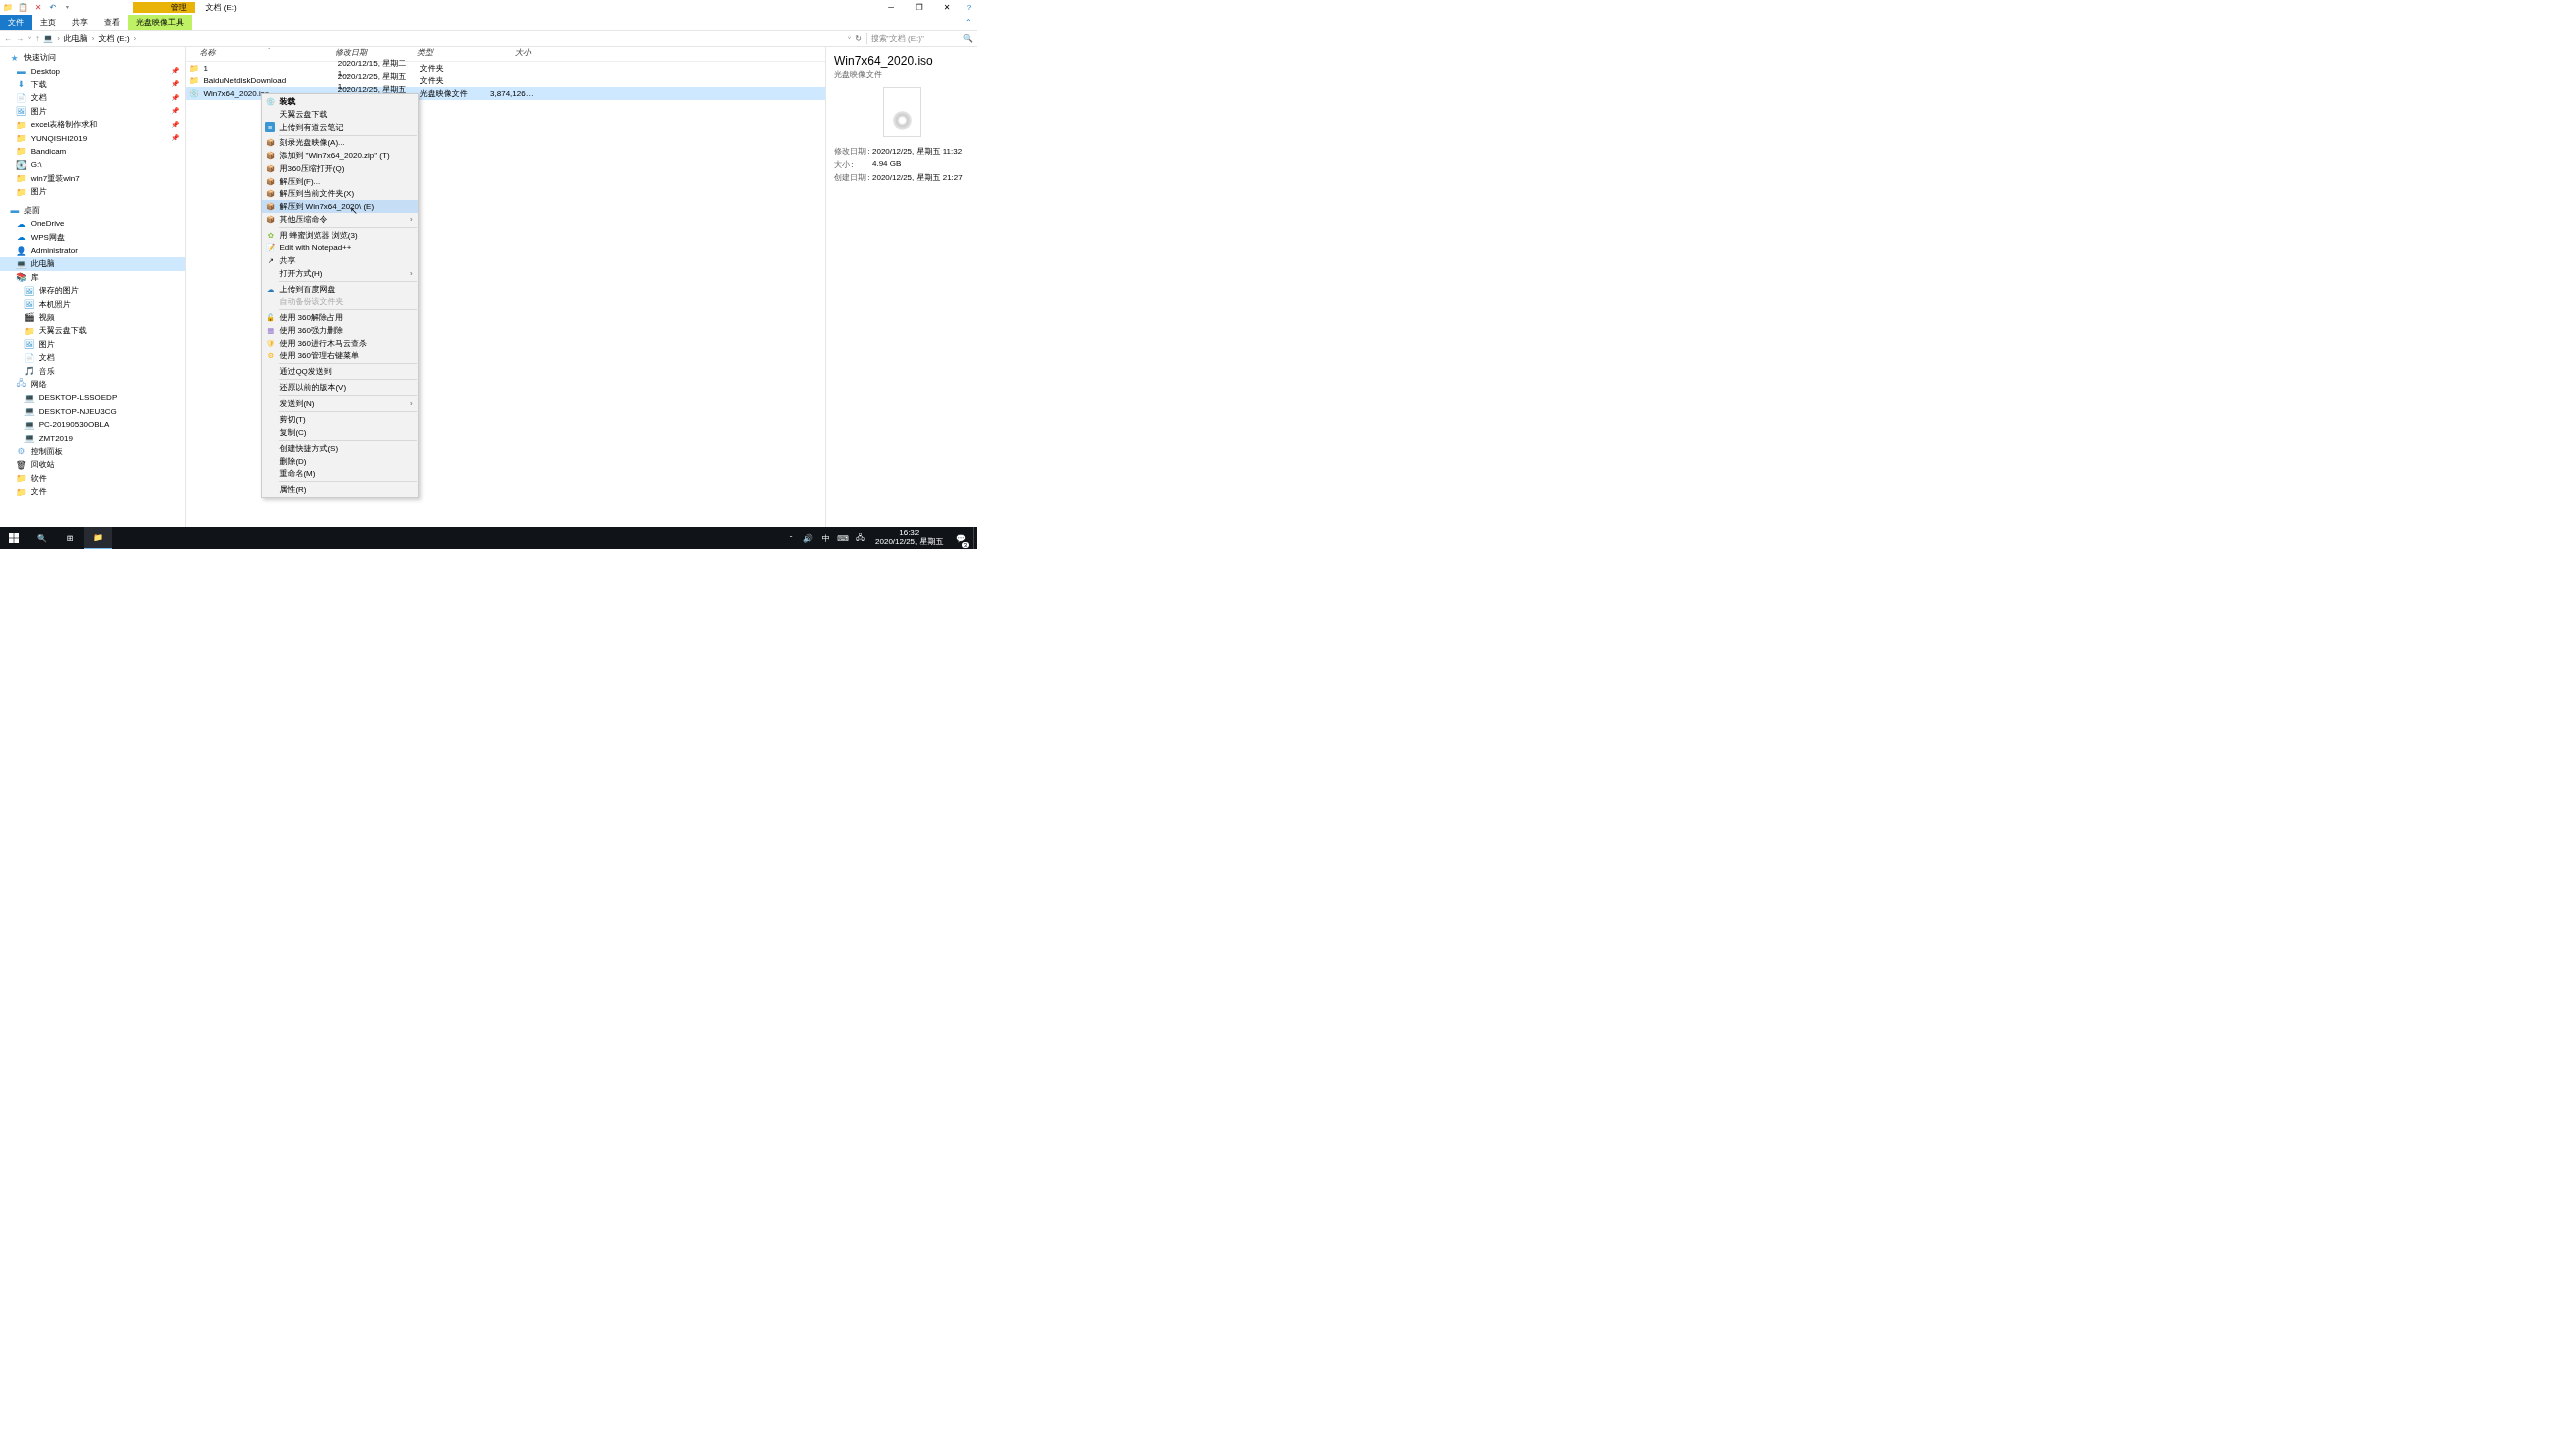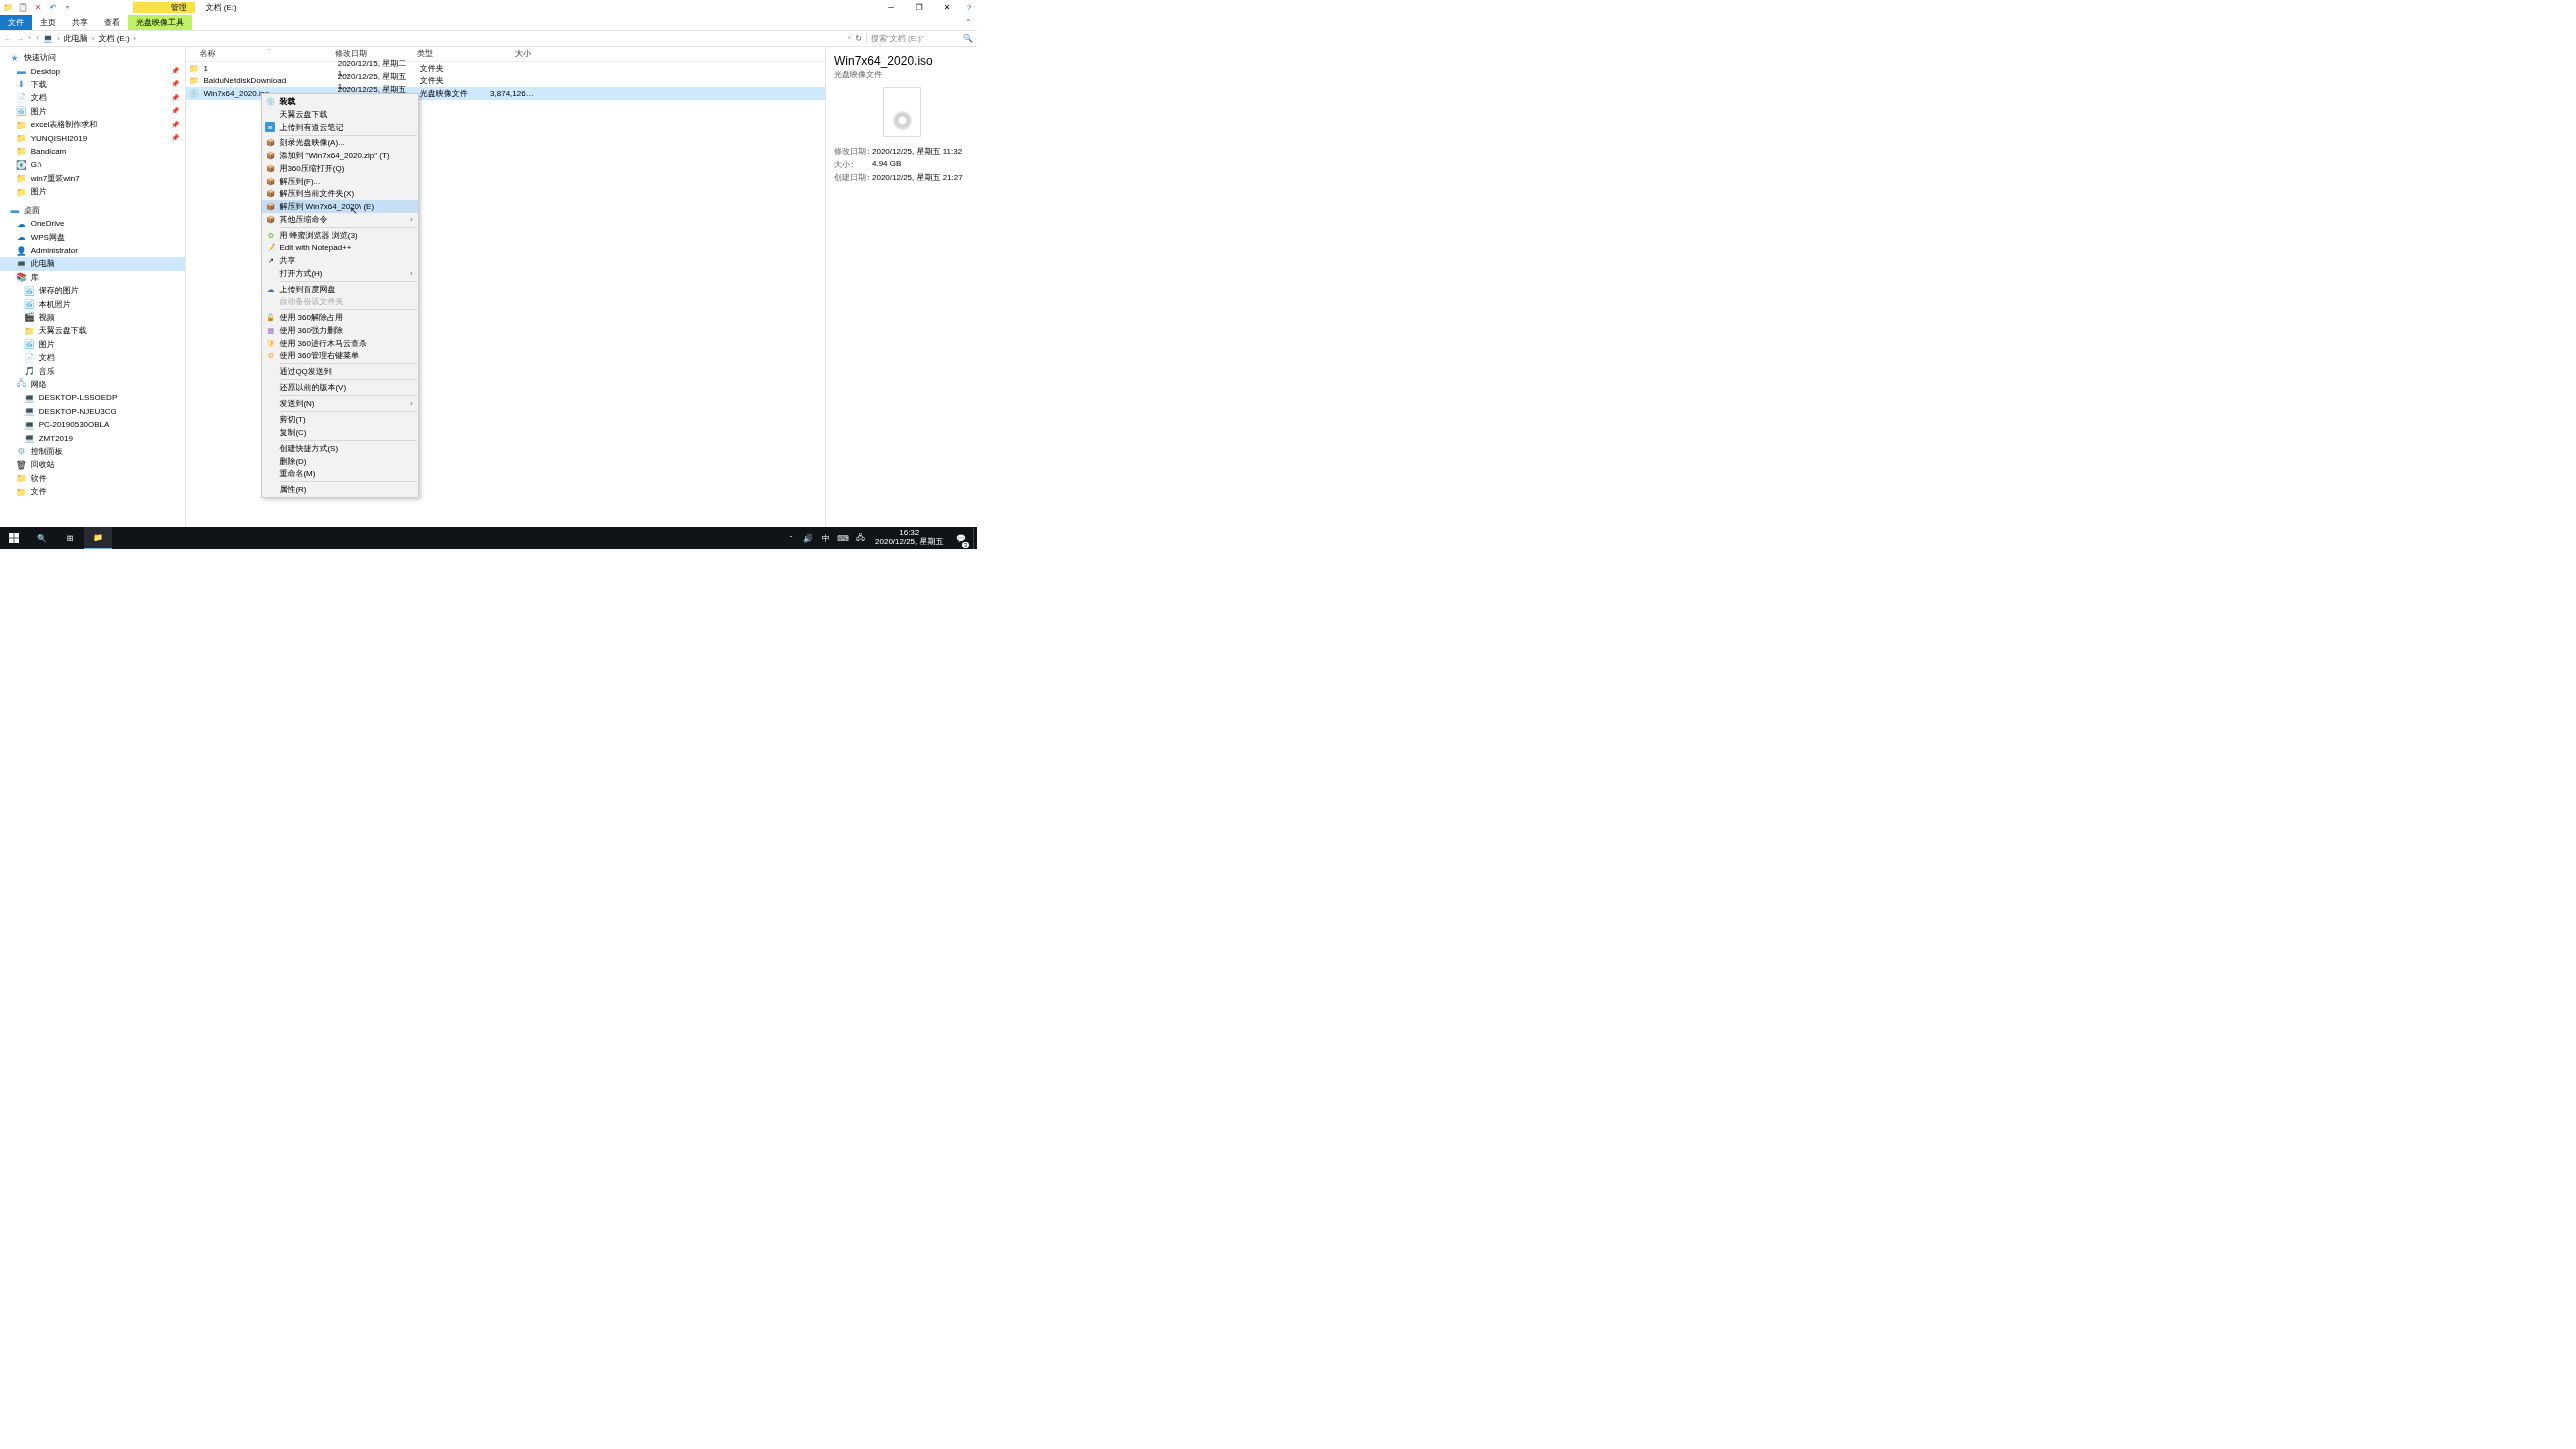--- a/index.html
+++ b/index.html
@@ -4,38 +4,38 @@
 <style>
 * { margin: 0; padding: 0; box-sizing: border-box; font-family: "Segoe UI", "Microsoft YaHei", sans-serif; font-size: 8px; }
 body { width: 977px; height: 549px; overflow: hidden; background: #fff; position: relative; }
 .qat { height: 14.8px; background: #fff; display: flex; align-items: center; padding-left: 2.7px; gap: 2.7px; }
 .qat-icon { width: 12px; height: 12px; display: flex; align-items: center; justify-content: center; }
 .titlebar-controls { position: absolute; right: 0; top: 0; display: flex; }
 .tc { width: 28px; height: 14.8px; display: flex; align-items: center; justify-content: center; }
 .ribbon-tabs { height: 14.8px; background: #fff; display: flex; align-items: stretch; }
 .ribbon-tab { padding: 0 8px; display: flex; align-items: center; }
 .ribbon-tab.file { background: #1979CA; color: #fff; }
-.ribbon-tab.mgmt { background: #fde047; padding-left: 38px; }
+.ribbon-tab.mgmt { background: #eab308; padding-left: 38px; }
 .title-text { padding: 0 8px; }
 .address-bar { height: 17.4px; border-top: 0.7px solid #e5e5e5; border-bottom: 0.7px solid #e5e5e5; display: flex; align-items: center; padding: 0 4px; gap: 4px; }
 .nav-btn { color: #888; }
 .crumb-sep { color: #888; }
 .addr-box { flex: 1; display: flex; align-items: center; gap: 4px; }
 .search { width: 107px; border-left: 0.7px solid #ddd; padding-left: 4px; color: #888; display: flex; align-items: center; justify-content: space-between; }
 .content { display: flex; height: 482px; }
 .tree { width: 186px; border-right: 0.7px solid #e5e5e5; overflow-y: auto; padding-top: 4px; }
 .tree-item { height: 13.4px; display: flex; align-items: center; padding-left: 9.4px; gap: 4px; }
 .tree-item.d1 { padding-left: 16px; }
 .tree-item.d2 { padding-left: 24px; }
 .tree-item.selected { background: #CDE8FF; }
 .tree-icon { width: 10.7px; height: 10.7px; display: flex; align-items: center; justify-content: center; font-size: 8.7px; }
 .pin { margin-left: auto; margin-right: 5.4px; color: #999; font-size: 6.7px; }
 .filelist { flex: 1; display: flex; }
 .fl-main { flex: 1; }
-.fl-header { display: flex; height: 14.8px; align-items: center; color: #333; border-bottom: 0.7px solid #eee; }
+.fl-header { display: flex; height: 14.8px; color: #333; border-bottom: 0.7px solid #eee; font-style: italic; }
 .col-name { width: 149px; padding-left: 13.4px; }
 .col-date { width: 82px; }
 .col-type { width: 68px; }
 .col-size { width: 46px; text-align: right; }
 .fl-row { display: flex; height: 12.7px; align-items: center; }
 .fl-row.selected { background: #CDE8FF; }
 .fl-icon { width: 12px; height: 10.7px; display: flex; align-items: center; justify-content: center; margin-left: 2.7px; }
 .details-pane { width: 152px; border-left: 0.7px solid #e5e5e5; padding: 6.7px 8px; }
 .dp-title { font-size: 12px; font-weight: 400; margin-bottom: 1.3px; }
 .dp-type { color: #666; margin-bottom: 6.7px; }

